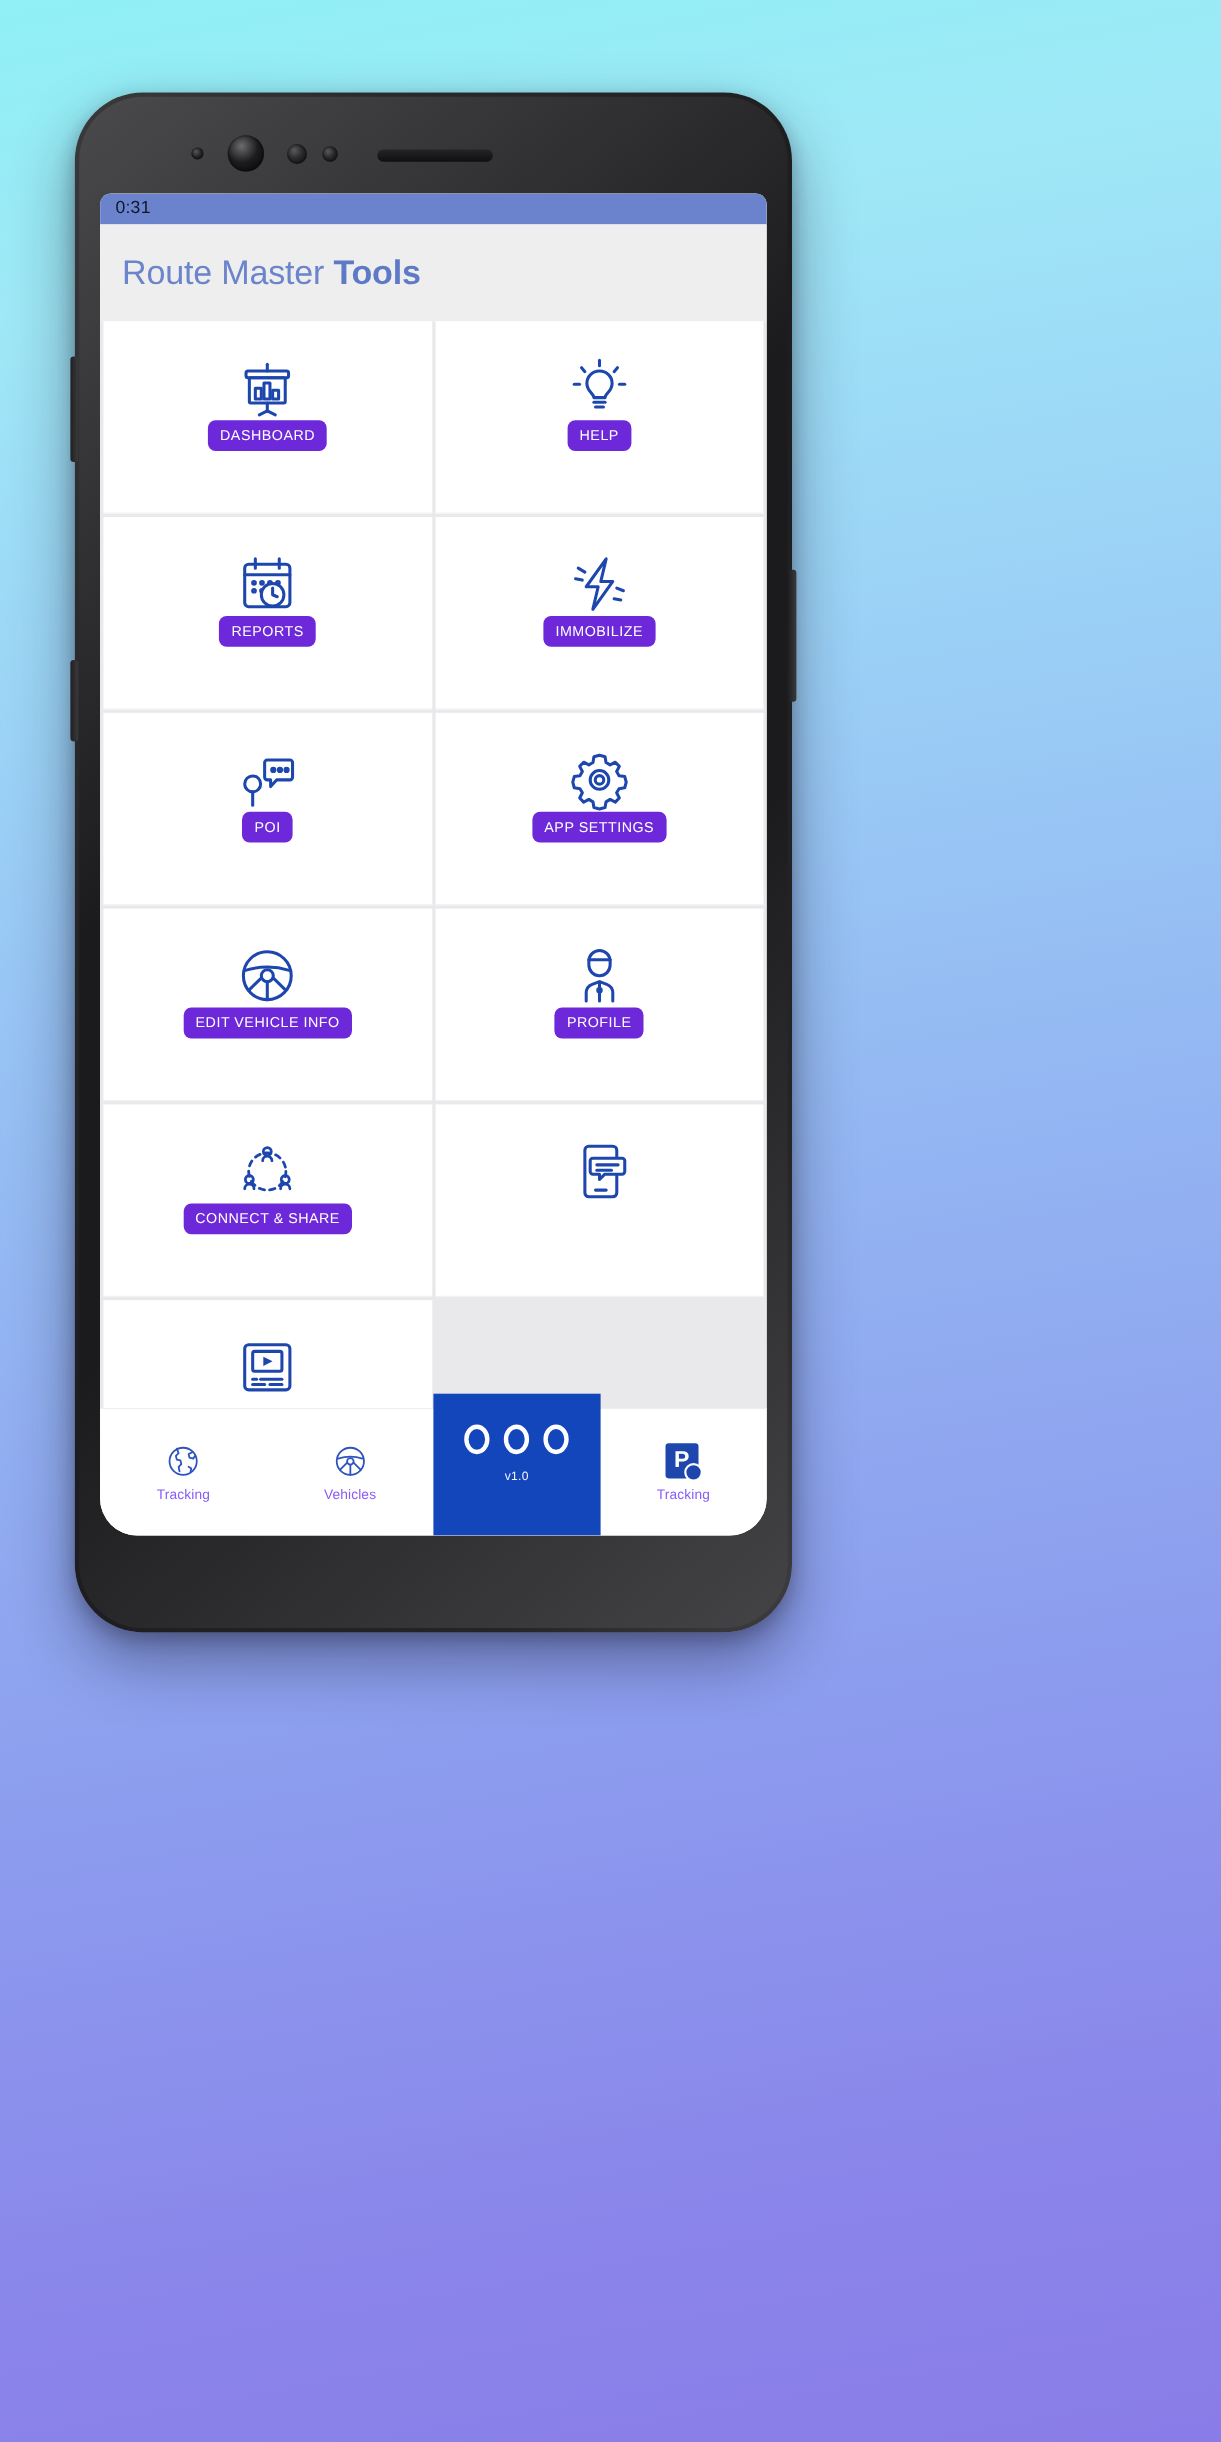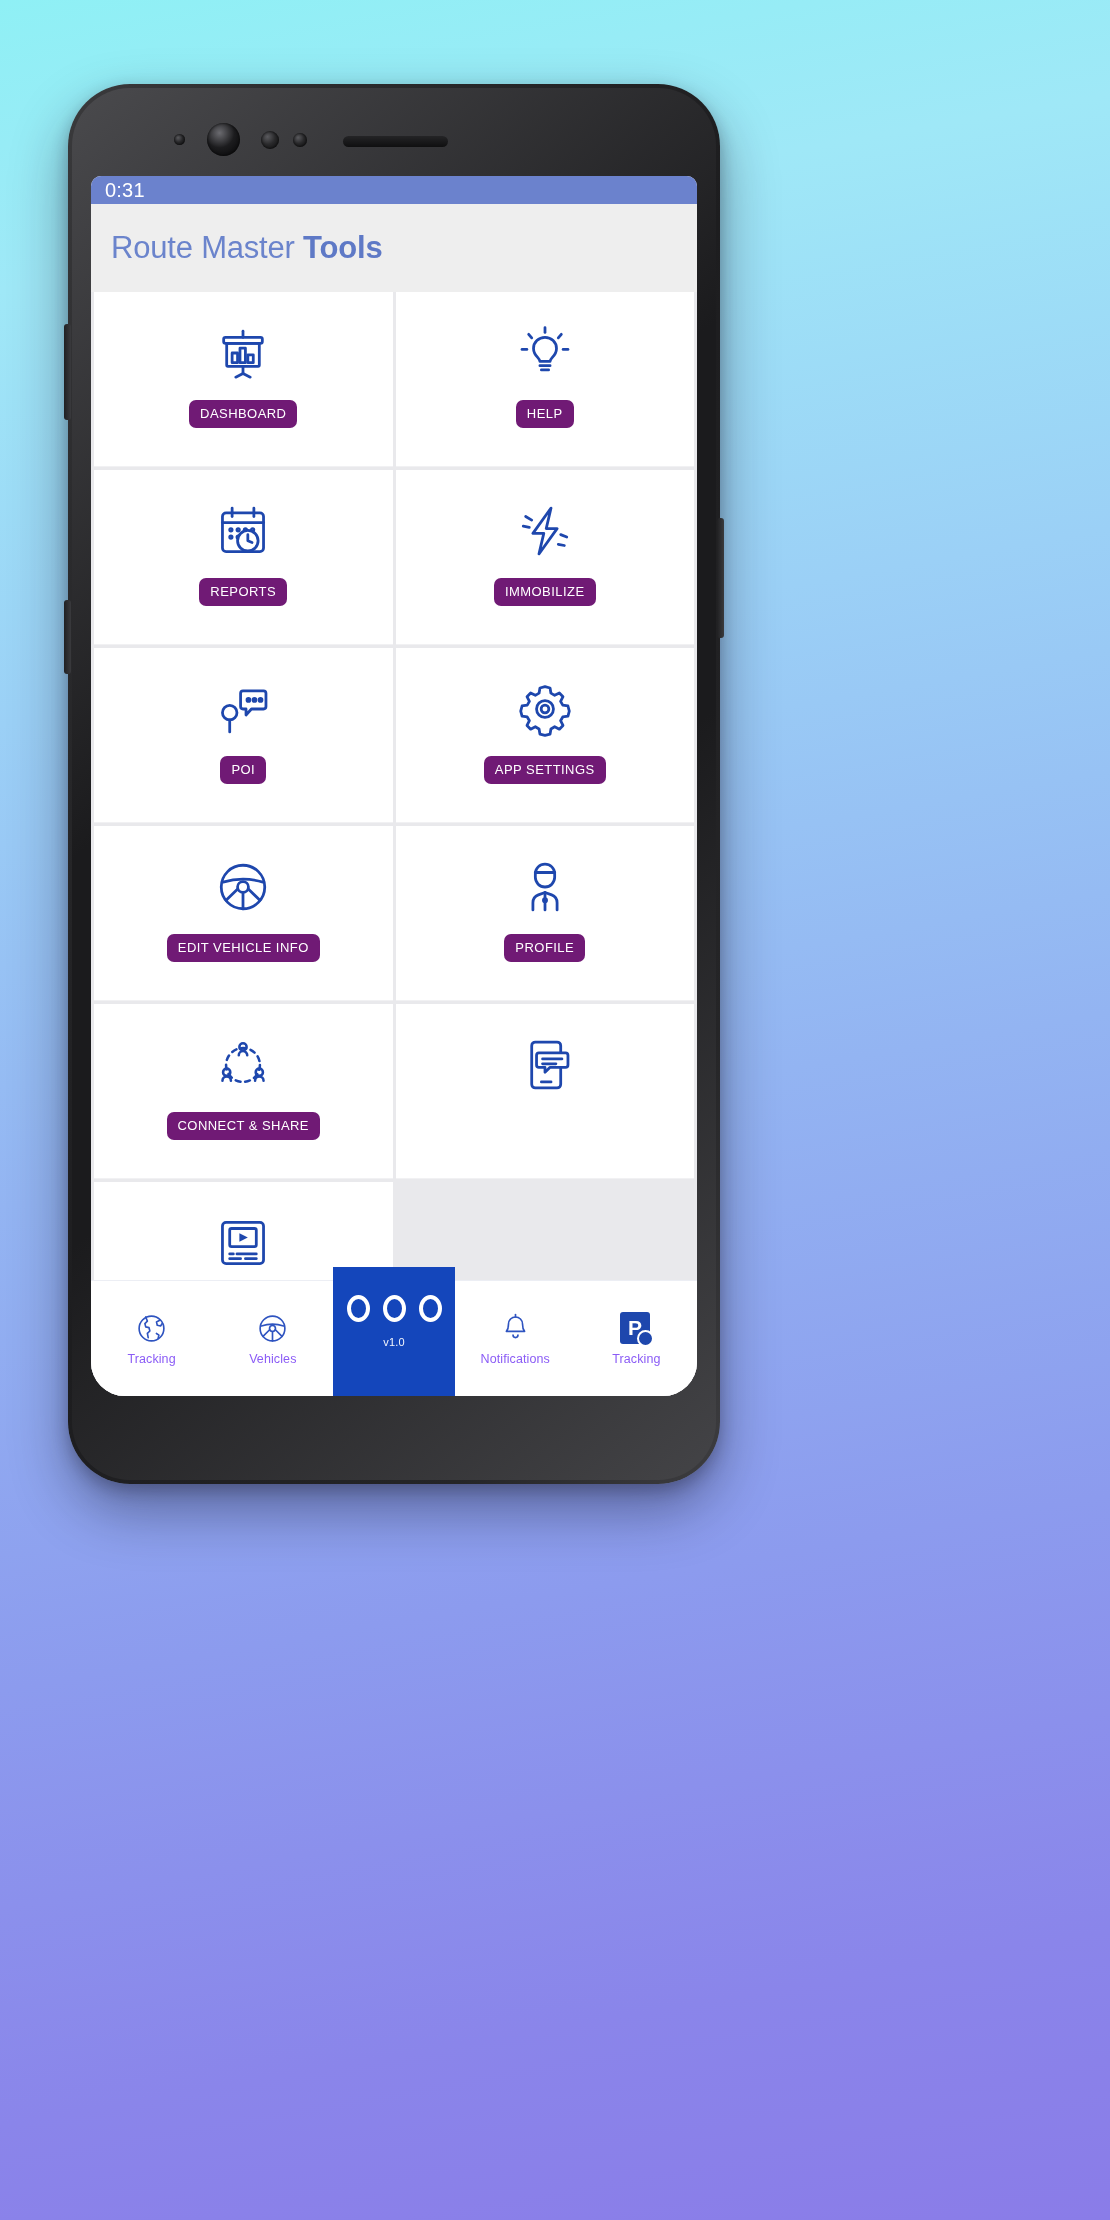--- a/index.html
+++ b/index.html
@@ -88,22 +88,22 @@
   }
 
   #status-bar {
     height: 28px;
     background: #6b82cd;
     display: flex;
     align-items: center;
     padding-left: 14px;
   }
   #status-time {
-    color: #ffffff;
-    font-size: 20px;
+    color: #0f172a;
+    font-size: 16px;
     letter-spacing: .2px;
   }
 
   #app-header {
     height: 88px;
     background: #eeeeee;
     display: flex;
     align-items: center;
     padding-left: 20px;
   }
@@ -142,22 +142,22 @@
     width: 58px;
     height: 58px;
     display: flex;
     align-items: center;
     justify-content: center;
     color: #1e47ad;
   }
   .tile-icon svg { width: 100%; height: 100%; display: block; }
 
   .tile-label {
-    margin-top: 18px;
-    background: #701a75;
+    margin-top: 0;
+    background: #6d28d9;
     color: #ffffff;
     font-size: 13px;
     letter-spacing: .45px;
     padding: 6px 11px 7px 11px;
     border-radius: 7px;
     white-space: nowrap;
   }
 
   
   #bottom-nav {
@@ -459,30 +459,20 @@
 
         <div class="nav-item center">
           <div class="dots">
             <i></i>
               <i></i>
               <i></i>
           </div>
           <div class="version">v1.0</div>
         </div>
 
-        <div class="nav-item">
-          <div class="nav-icon">
-            <svg viewBox="0 0 40 40" fill="none" stroke="currentColor" stroke-width="2" stroke-linecap="round" stroke-linejoin="round">
-              <path d="M20 6 a8.5 8.5 0 0 0 -8.5 8.5 c0 6 -2.5 9 -2.5 9 h22 s-2.5 -3 -2.5 -9 A8.5 8.5 0 0 0 20 6 z"></path>
-              <path d="M17 28 a3 3 0 0 0 6 0"></path>
-              <line x1="20" y1="3" x2="20" y2="6"></line>
-            </svg>
-          </div>
-          <div class="nav-label">Notifications</div>
-        </div>
 
         <div class="nav-item">
           <div class="nav-icon">
             <div class="parking-glyph">P</div>
           </div>
           <div class="nav-label">Tracking</div>
         </div>
 
       </div>
 

